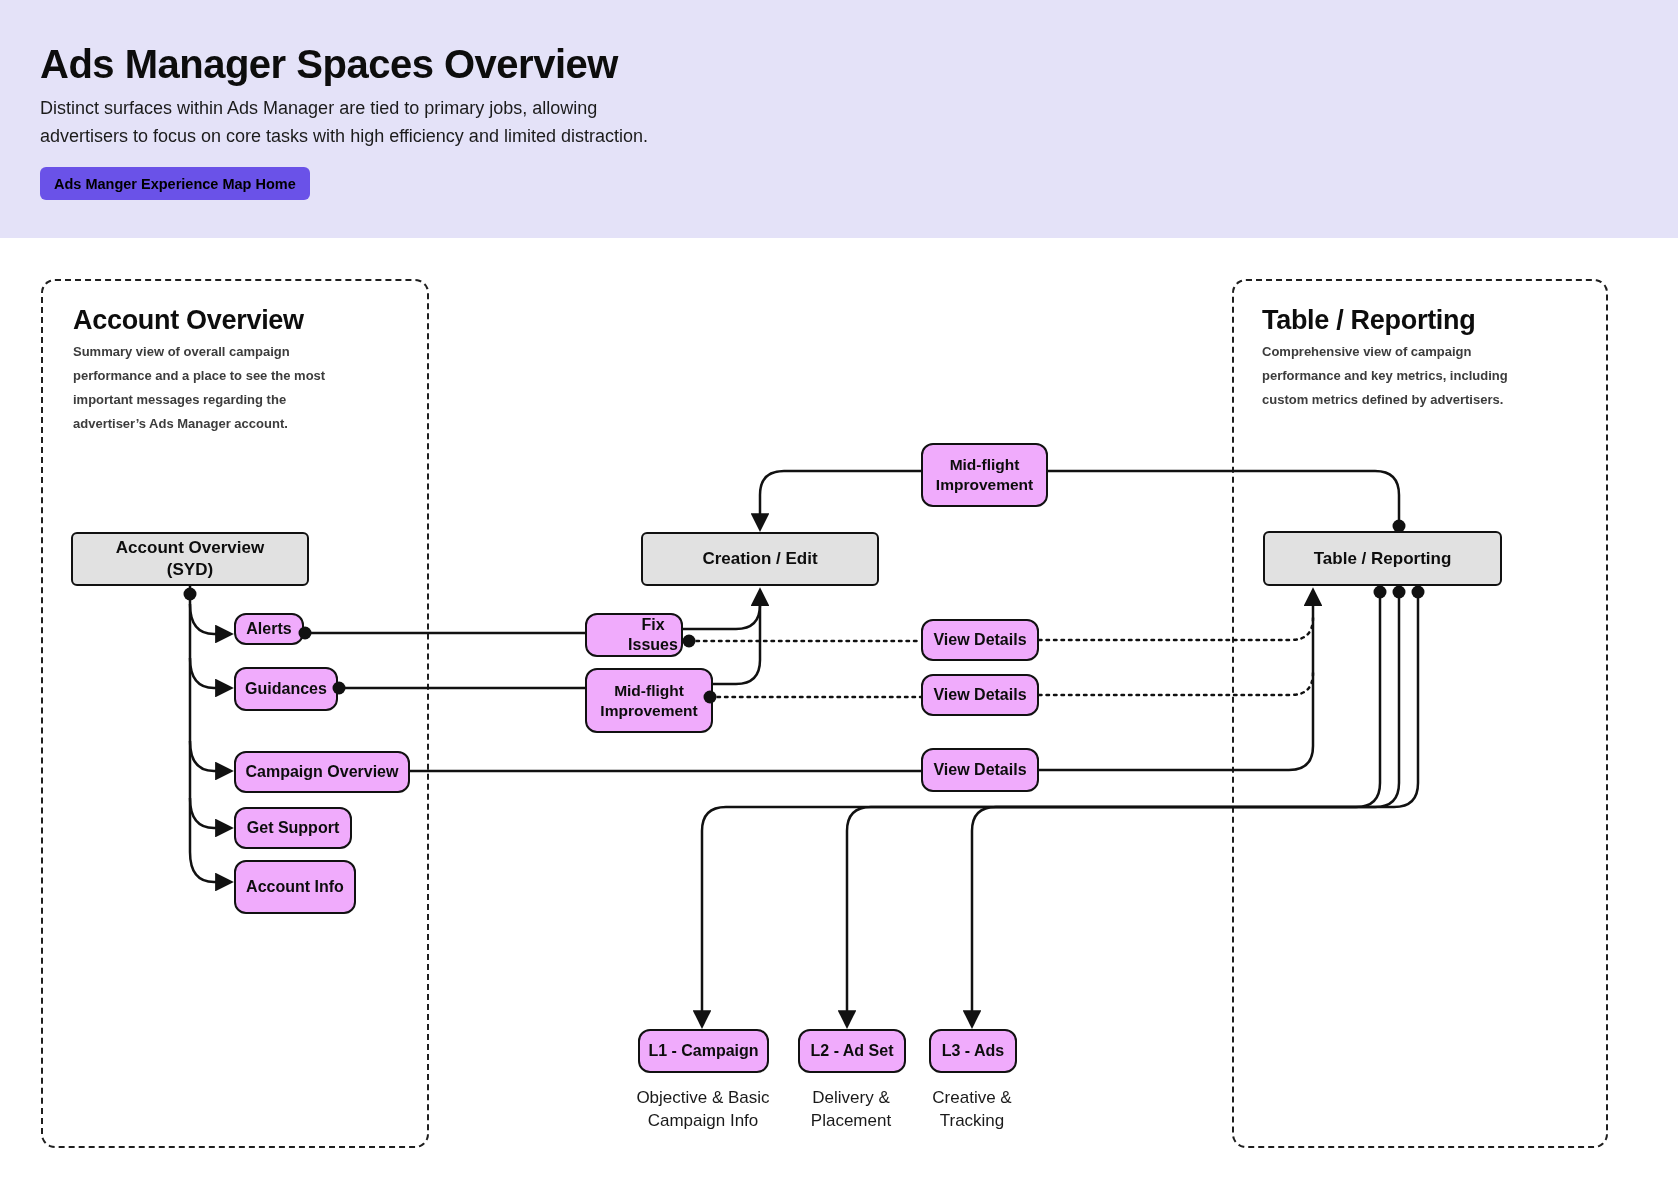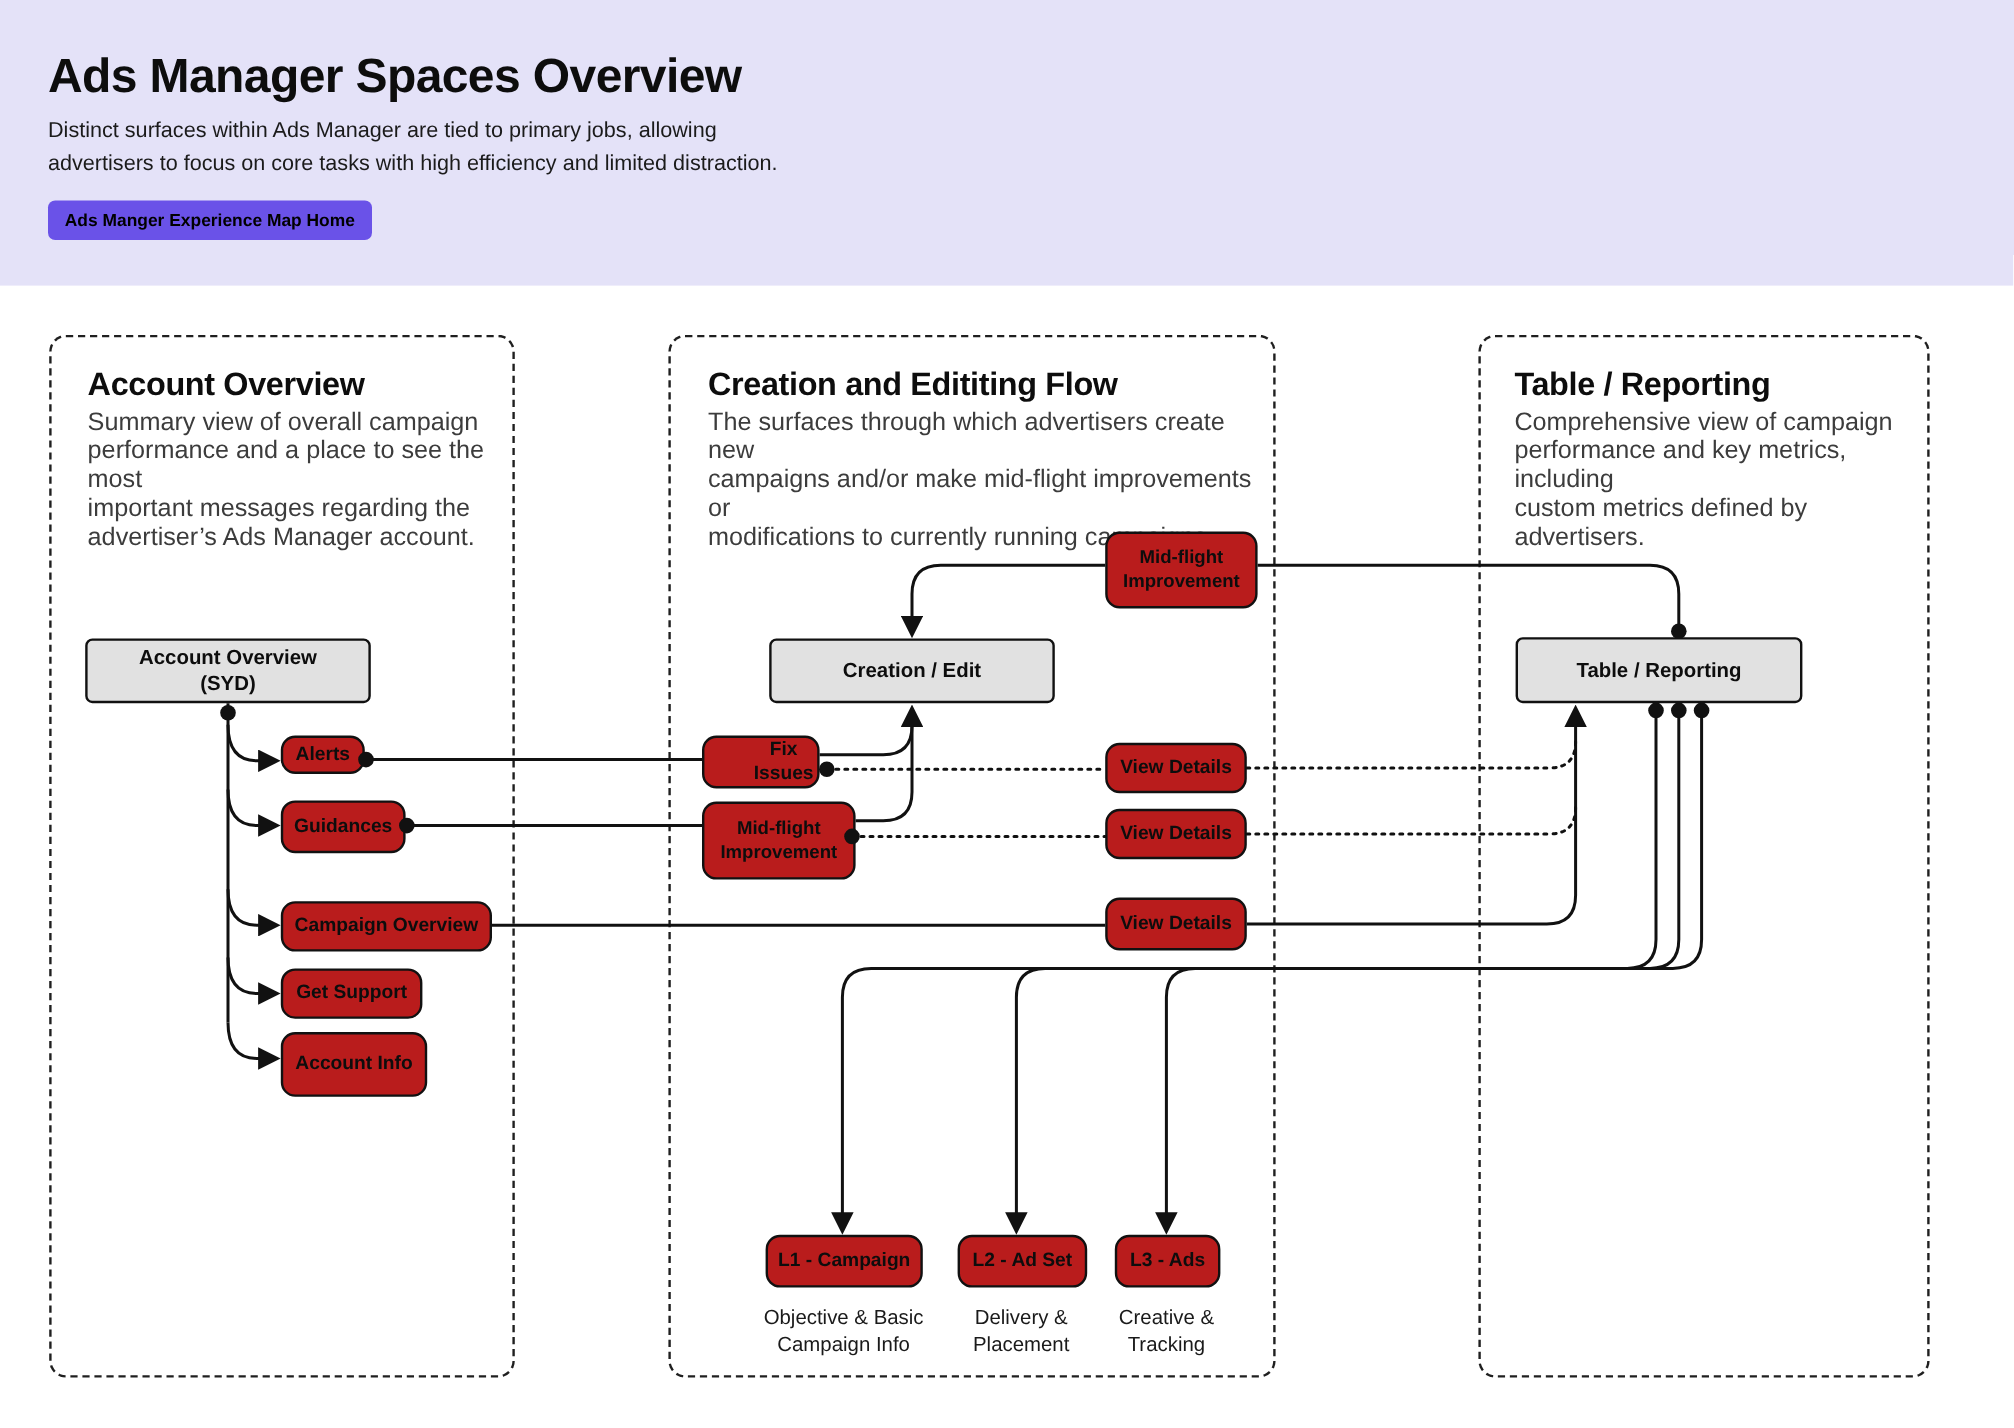--- a/index.html
+++ b/index.html
@@ -12,30 +12,30 @@
   .page-subtitle { position:absolute; left:40px; top:94px; font-size:18px; line-height:28px; color:#1b1b1b; white-space:pre-line; }
   .home-btn { position:absolute; left:40px; top:167px; height:33px; padding:0 14px; display:flex; align-items:center;
               background:#6a52e8; color:#000000; font-size:14.5px; font-weight:700; border:none; border-radius:6px; cursor:pointer; }
 
   
   .panel { position:absolute; border:2px dashed #1f1f1f; border-radius:14px; background:transparent; }
   #panel-account   { left:41px;   top:279px; width:388px; height:869px; }
   #panel-creation  { left:557px;  top:279px; width:506px; height:869px; }
   #panel-reporting { left:1232px; top:279px; width:376px; height:869px; }
   .panel-title { position:absolute; font-size:27px; font-weight:700; color:#0d0d0d; letter-spacing:-0.3px; }
-  .panel-desc  { position:absolute; font-size:21px; line-height:24px; color:#3c3c3c; white-space:pre-line; }
+  .panel-desc  { position:absolute; font-size:13px; line-height:24px; color:#3c3c3c; white-space:pre-line;font-weight:bold; }
   #panel-account .panel-title, #panel-account .panel-desc { left:30px; }
   #panel-creation .panel-title, #panel-creation .panel-desc { left:31px; }
   #panel-reporting .panel-title, #panel-reporting .panel-desc { left:28px; }
   .panel-title { top:24px; }
   .panel-desc  { top:59px; }
 
   
   .node { position:absolute; display:flex; align-items:center; justify-content:center; text-align:center;
-          background:#b91c1c; border:2.5px solid #111111; border-radius:12px;
+          background:#f0abfc; border:2.5px solid #111111; border-radius:12px;
           font-weight:700; font-size:16px; color:#0d0d0d; white-space:pre-line; line-height:1.28; }
   .node.gray { background:#e1e1e1; border-radius:6px; font-size:17px; }
 
   #n-syd       { left:71px;   top:532px; width:238px; height:54px; }
   #n-alerts    { left:234px;  top:613px; width:70px;  height:32px;text-align:right; }
   #n-guidances { left:234px;  top:667px; width:104px; height:44px; }
   #n-campover  { left:234px;  top:751px; width:176px; height:42px; }
   #n-support   { left:234px;  top:807px; width:118px; height:42px; }
   #n-accinfo   { left:234px;  top:860px; width:122px; height:54px; }
 
@@ -69,26 +69,20 @@
 advertisers to focus on core tasks with high efficiency and limited distraction.</div>
     <button class="home-btn">Ads Manger Experience Map Home</button>
   </div>
 
   <div class="panel" id="panel-account">
     <div class="panel-title">Account Overview</div>
     <div class="panel-desc">Summary view of overall campaign
 performance and a place to see the most
 important messages regarding the
 advertiser’s Ads Manager account.</div>
-  </div>
-  <div class="panel" id="panel-creation">
-    <div class="panel-title">Creation and Edititing Flow</div>
-    <div class="panel-desc">The surfaces through which advertisers create new
-campaigns and/or make mid-flight improvements or
-modifications to currently running campaigns.</div>
   </div>
   <div class="panel" id="panel-reporting">
     <div class="panel-title">Table / Reporting</div>
     <div class="panel-desc">Comprehensive view of campaign
 performance and key metrics, including
 custom metrics defined by advertisers.</div>
   </div>
 
   <div class="node gray" id="n-syd">Account Overview
 (SYD)</div>

